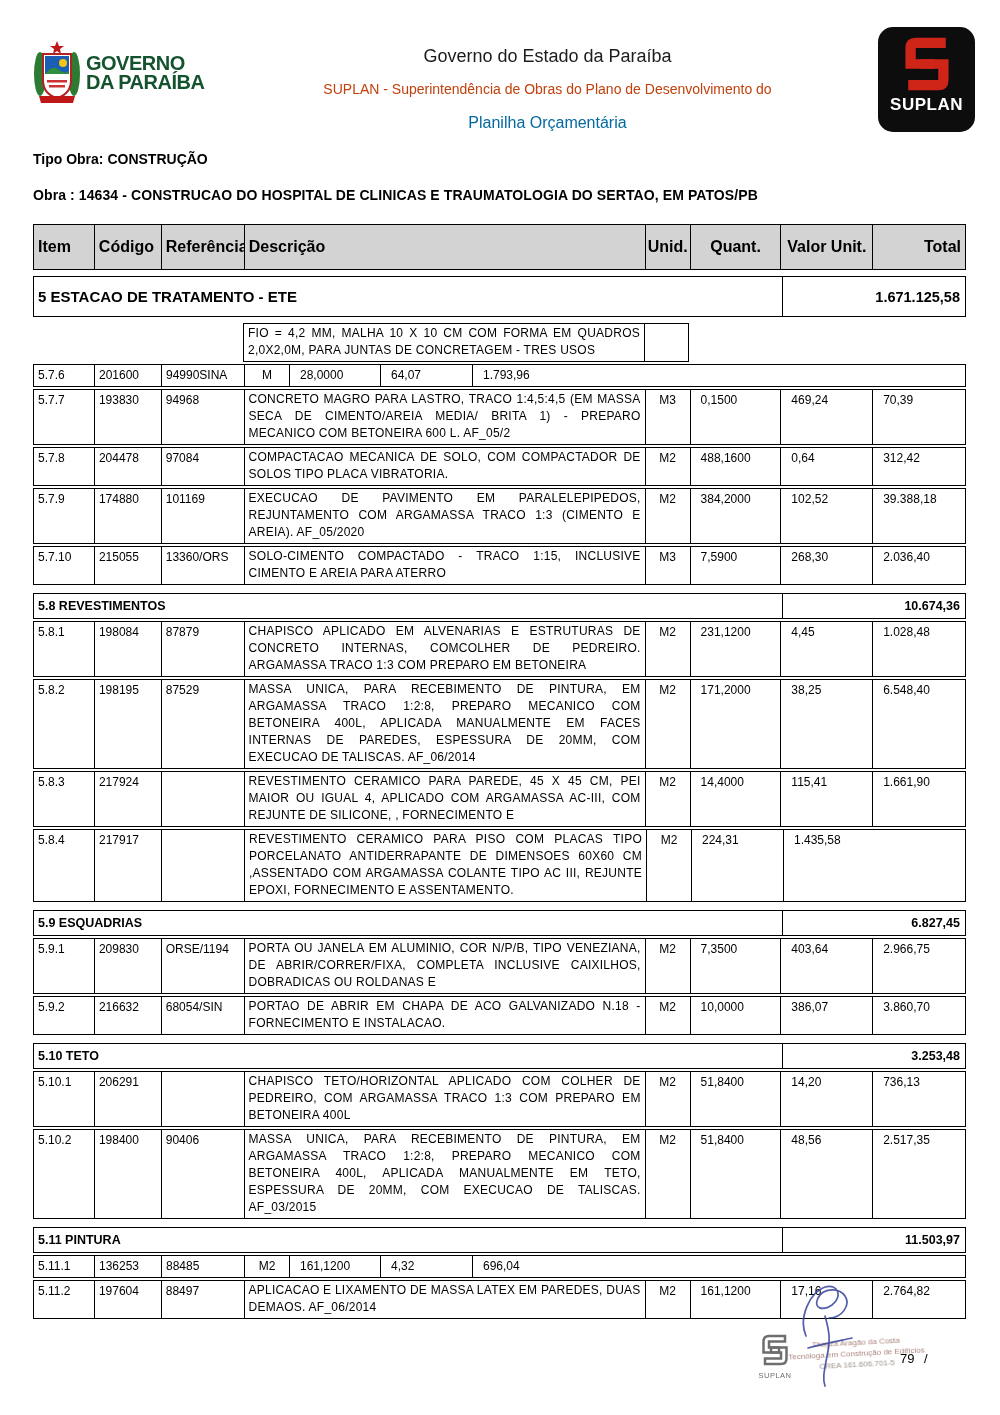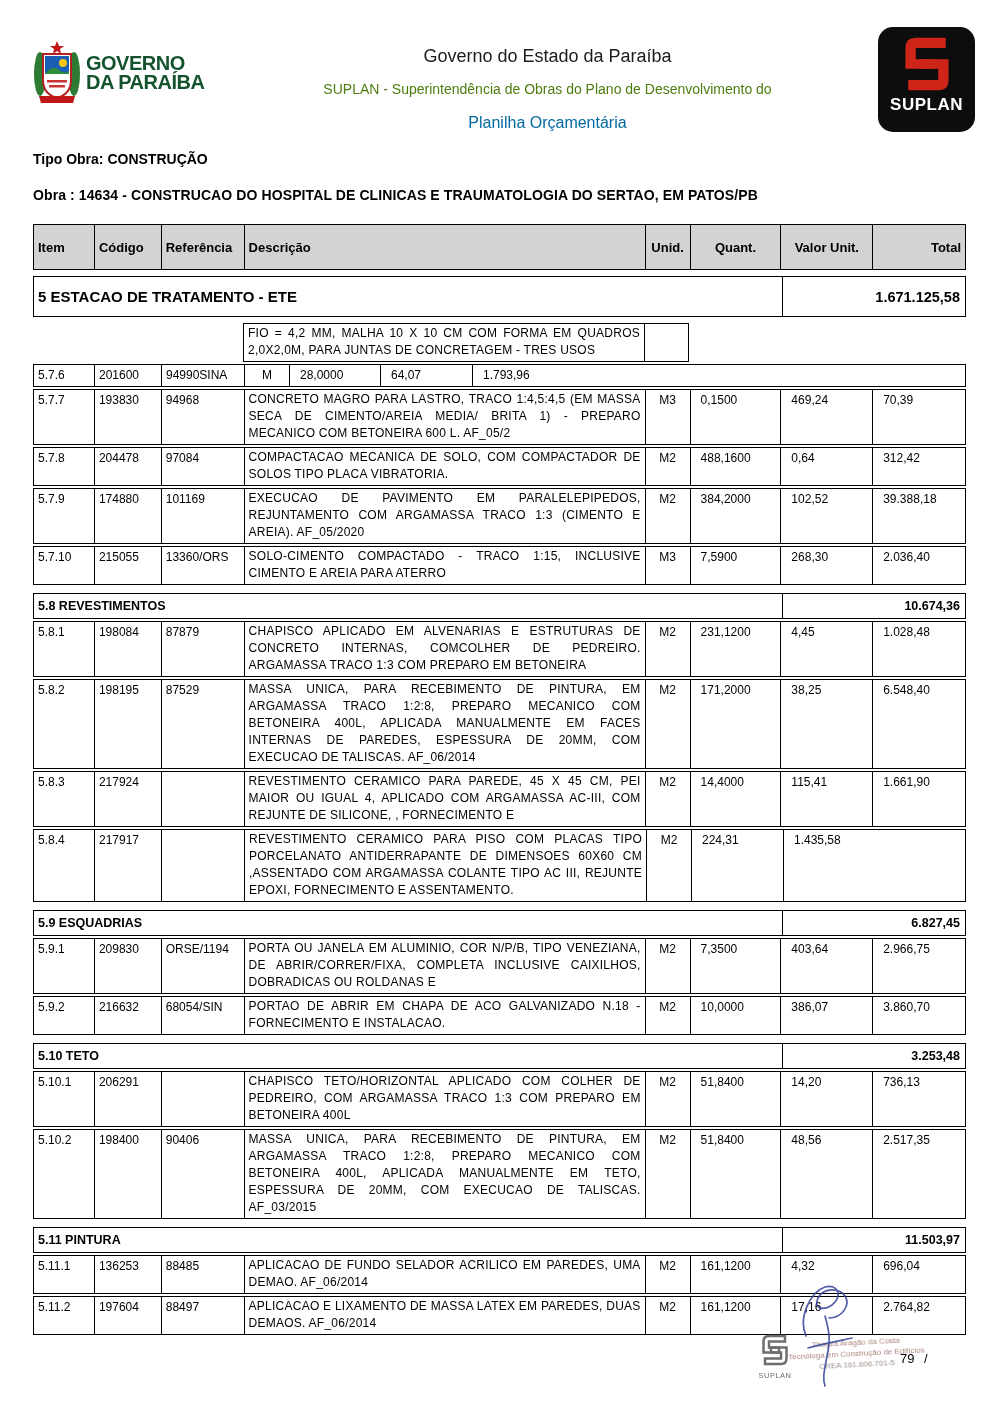--- a/index.html
+++ b/index.html
@@ -6,36 +6,36 @@
   .page{
     position:relative;width:1000px;height:1415px;background:#ffffff;
     font-family:"Liberation Sans","DejaVu Sans",sans-serif;color:#000;
     overflow:hidden;margin:0 auto;
   }
   
   .gov-logo{position:absolute;left:33px;top:40px;display:flex;align-items:center;}
   .gov-logo-text{font-weight:bold;font-size:20px;line-height:19px;margin-left:5px;letter-spacing:-0.5px;color:#14532d;}
   .head-center{position:absolute;left:260px;top:46px;width:575px;text-align:center;}
   .h-title{font-size:18px;color:#1c1c1c;}
-  .h-sub{font-size:14px;margin-top:14px;color:#4d7c0f;}
+  .h-sub{font-size:14px;margin-top:14px;color:#c2410c;}
   .h-doc{font-size:16px;margin-top:17px;color:#0369a1;}
   .suplan-logo{
     position:absolute;left:878px;top:27px;width:97px;height:105px;background:#0d0d0d;border-radius:15px;
     display:flex;flex-direction:column;align-items:center;justify-content:flex-start;box-sizing:border-box;padding-top:7px;
   }
   .suplan-label{color:#fff;font-weight:bold;font-size:17px;letter-spacing:0.5px;margin-top:1px;}
   .tipo-obra{position:absolute;left:33px;top:151px;font-weight:bold;font-size:14px;}
   .obra{position:absolute;left:33px;top:187px;font-weight:bold;font-size:14px;letter-spacing:0.1px;}
   
   .table{position:absolute;left:33px;top:224px;width:933px;}
   .trow{display:flex;border:1px solid #000;margin-top:2px;background:#fff;box-sizing:border-box;}
   .trow.head{margin-top:0;height:46px;}
   .hcell{
     background:#d3d3d3;border-left:1px solid #000;box-sizing:border-box;
-    display:flex;align-items:center;font-weight:bold;font-size:13px;padding:0 4px;
+    display:flex;align-items:center;font-weight:bold;font-size:16px;padding:0 4px;
   }
   .hcell:first-child{border-left:none;}
   .hcell.h4,.hcell.h5,.hcell.h6{justify-content:center;}
   .hcell.h7{justify-content:flex-end;}
   .cell{border-left:1px solid #000;box-sizing:border-box;padding:2px 4px;font-size:12px;line-height:17px;}
   .trow.item .cell:first-child{border-left:none;}
   .c0{width:60px;}.c1{width:67px;}.c2{width:83px;}.c3{width:402px;}
   .c4{width:45px;}.c5{width:91px;}.c6{width:92px;}.c7{width:93px;}
   .desc{text-align:justify;letter-spacing:0.25px;padding:1px 4px 2px 4px;}
   .num{text-align:left;padding-left:10px;}
@@ -264,21 +264,20 @@
           <div class="cell c7 num">2.517,35</div>
         </div>
         <div class="trow section">
           <div class="sec-label">5.11 PINTURA</div>
           <div class="sec-total">11.503,97</div>
         </div>
         <div class="trow item">
           <div class="cell c0">5.11.1</div>
           <div class="cell c1">136253</div>
           <div class="cell c2">88485</div>
-          <div class="cell c3 desc">APLICACAO DE FUNDO SELADOR ACRILICO EM PAREDES, UMA DEMAO. AF_06/2014</div>
           <div class="cell c4 unid">M2</div>
           <div class="cell c5 num">161,1200</div>
           <div class="cell c6 num">4,32</div>
           <div class="cell c7 num">696,04</div>
         </div>
         <div class="trow item">
           <div class="cell c0">5.11.2</div>
           <div class="cell c1">197604</div>
           <div class="cell c2">88497</div>
           <div class="cell c3 desc">APLICACAO E LIXAMENTO DE MASSA LATEX EM PAREDES, DUAS DEMAOS. AF_06/2014</div>

